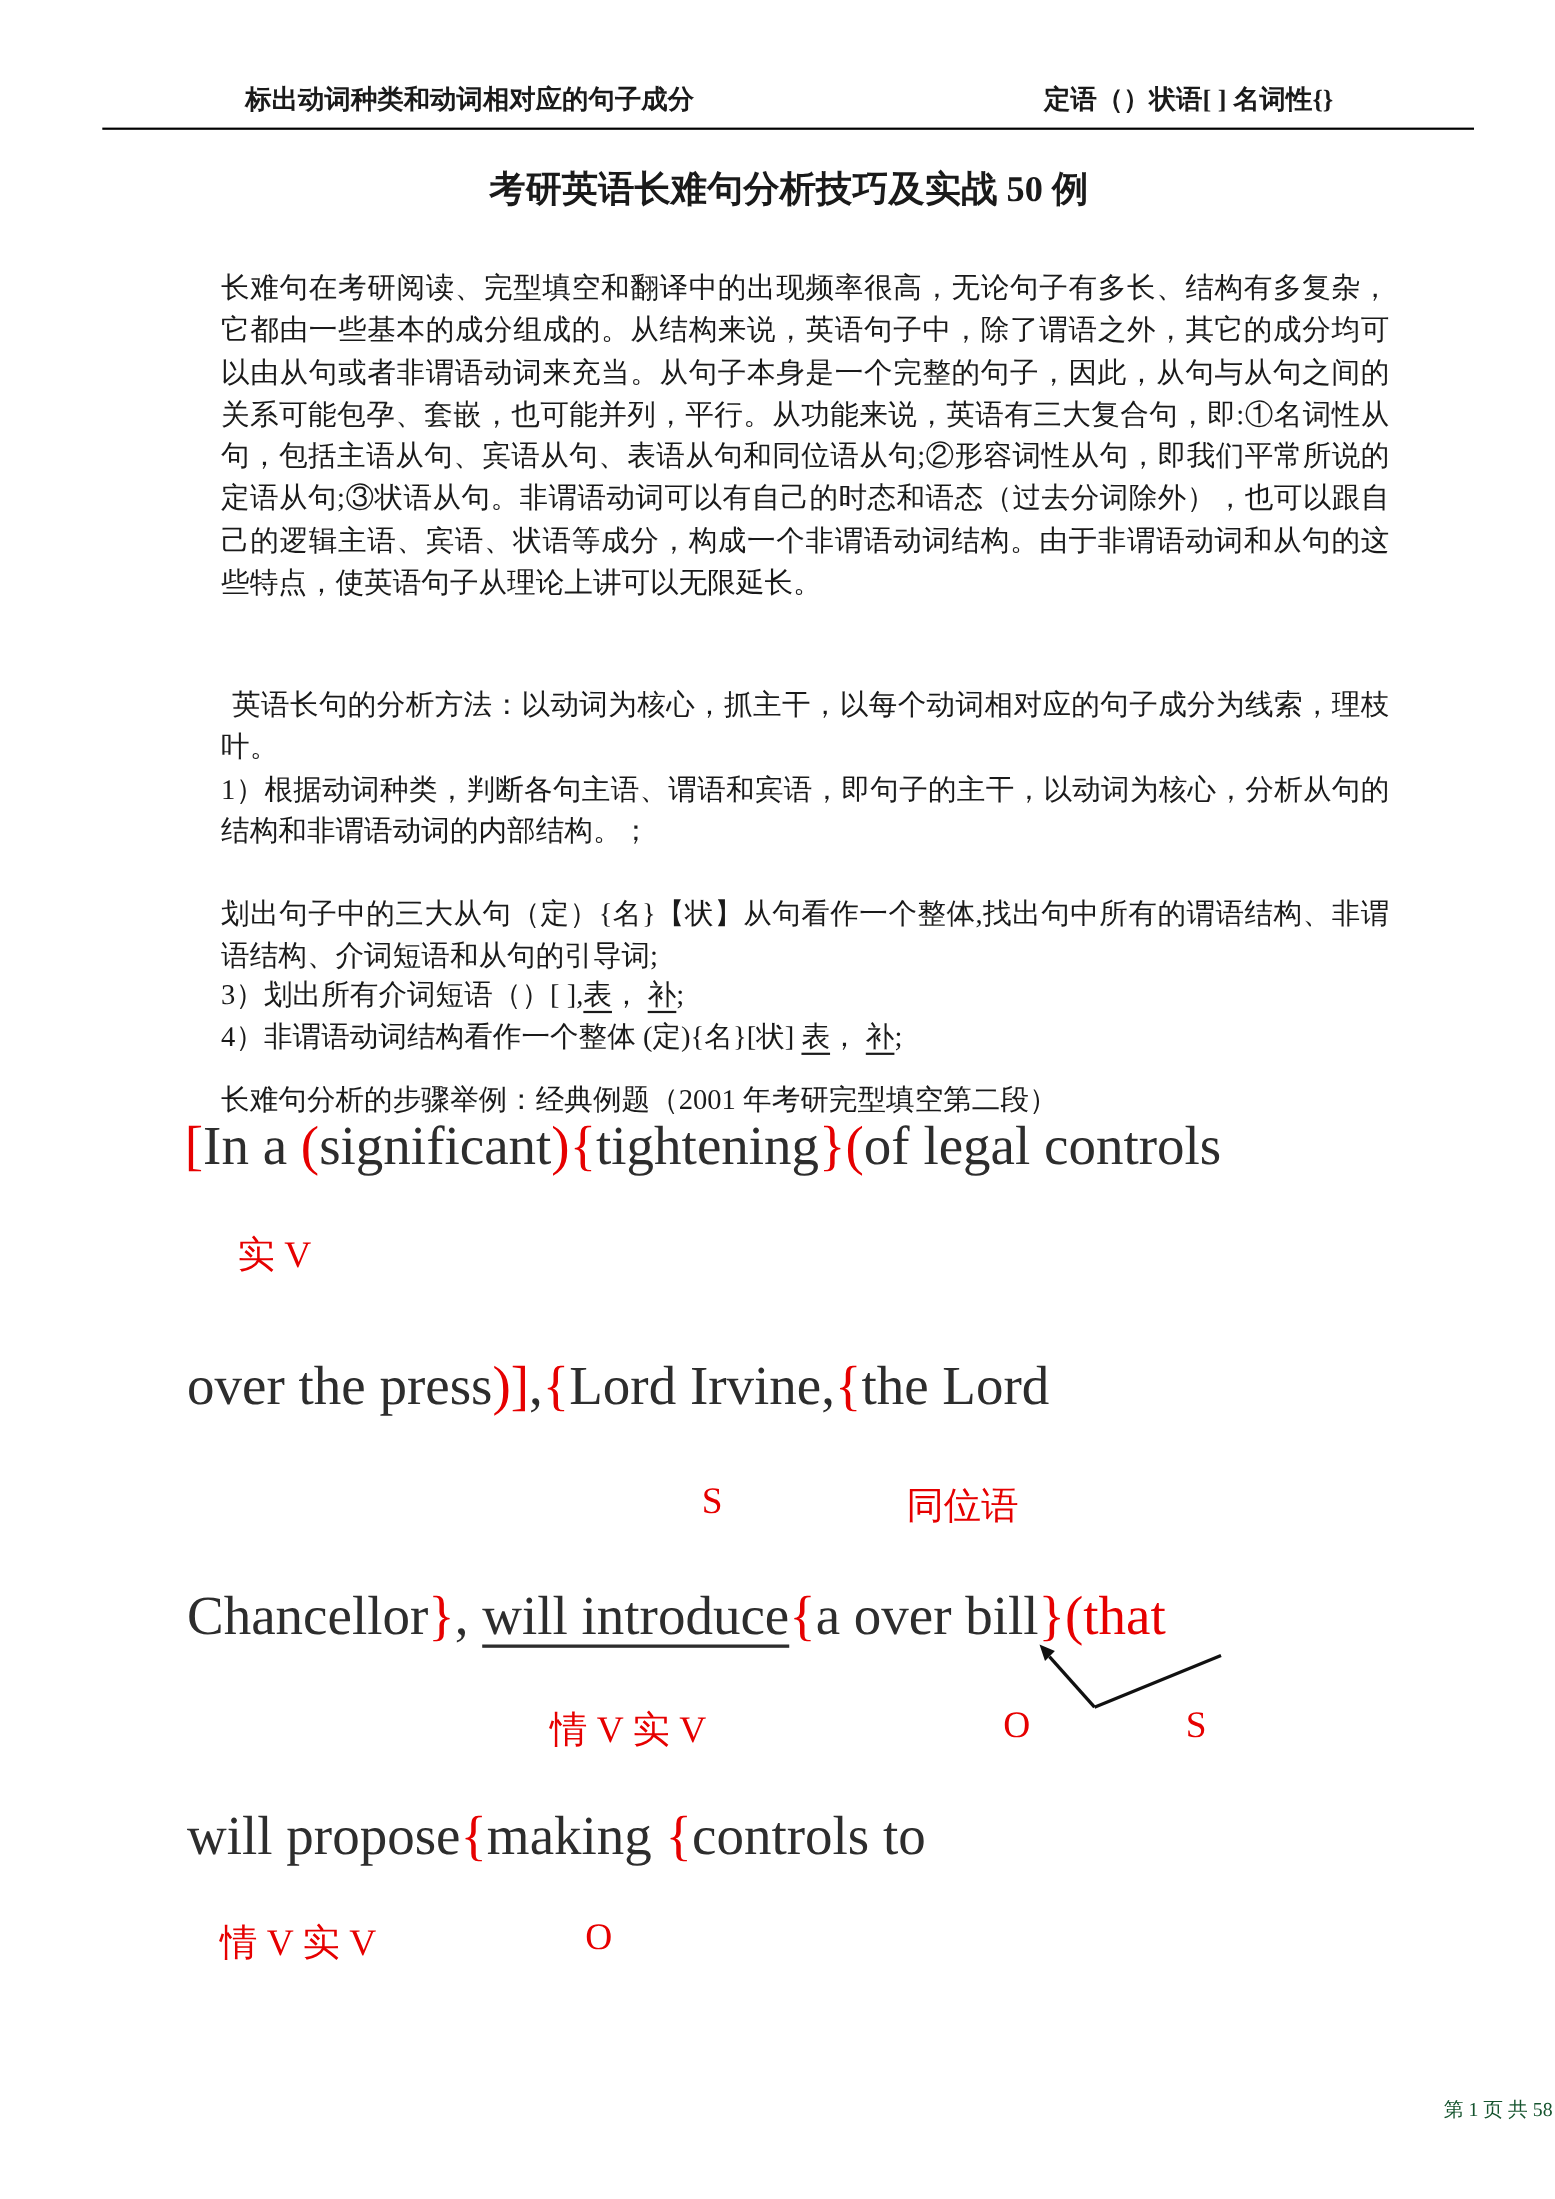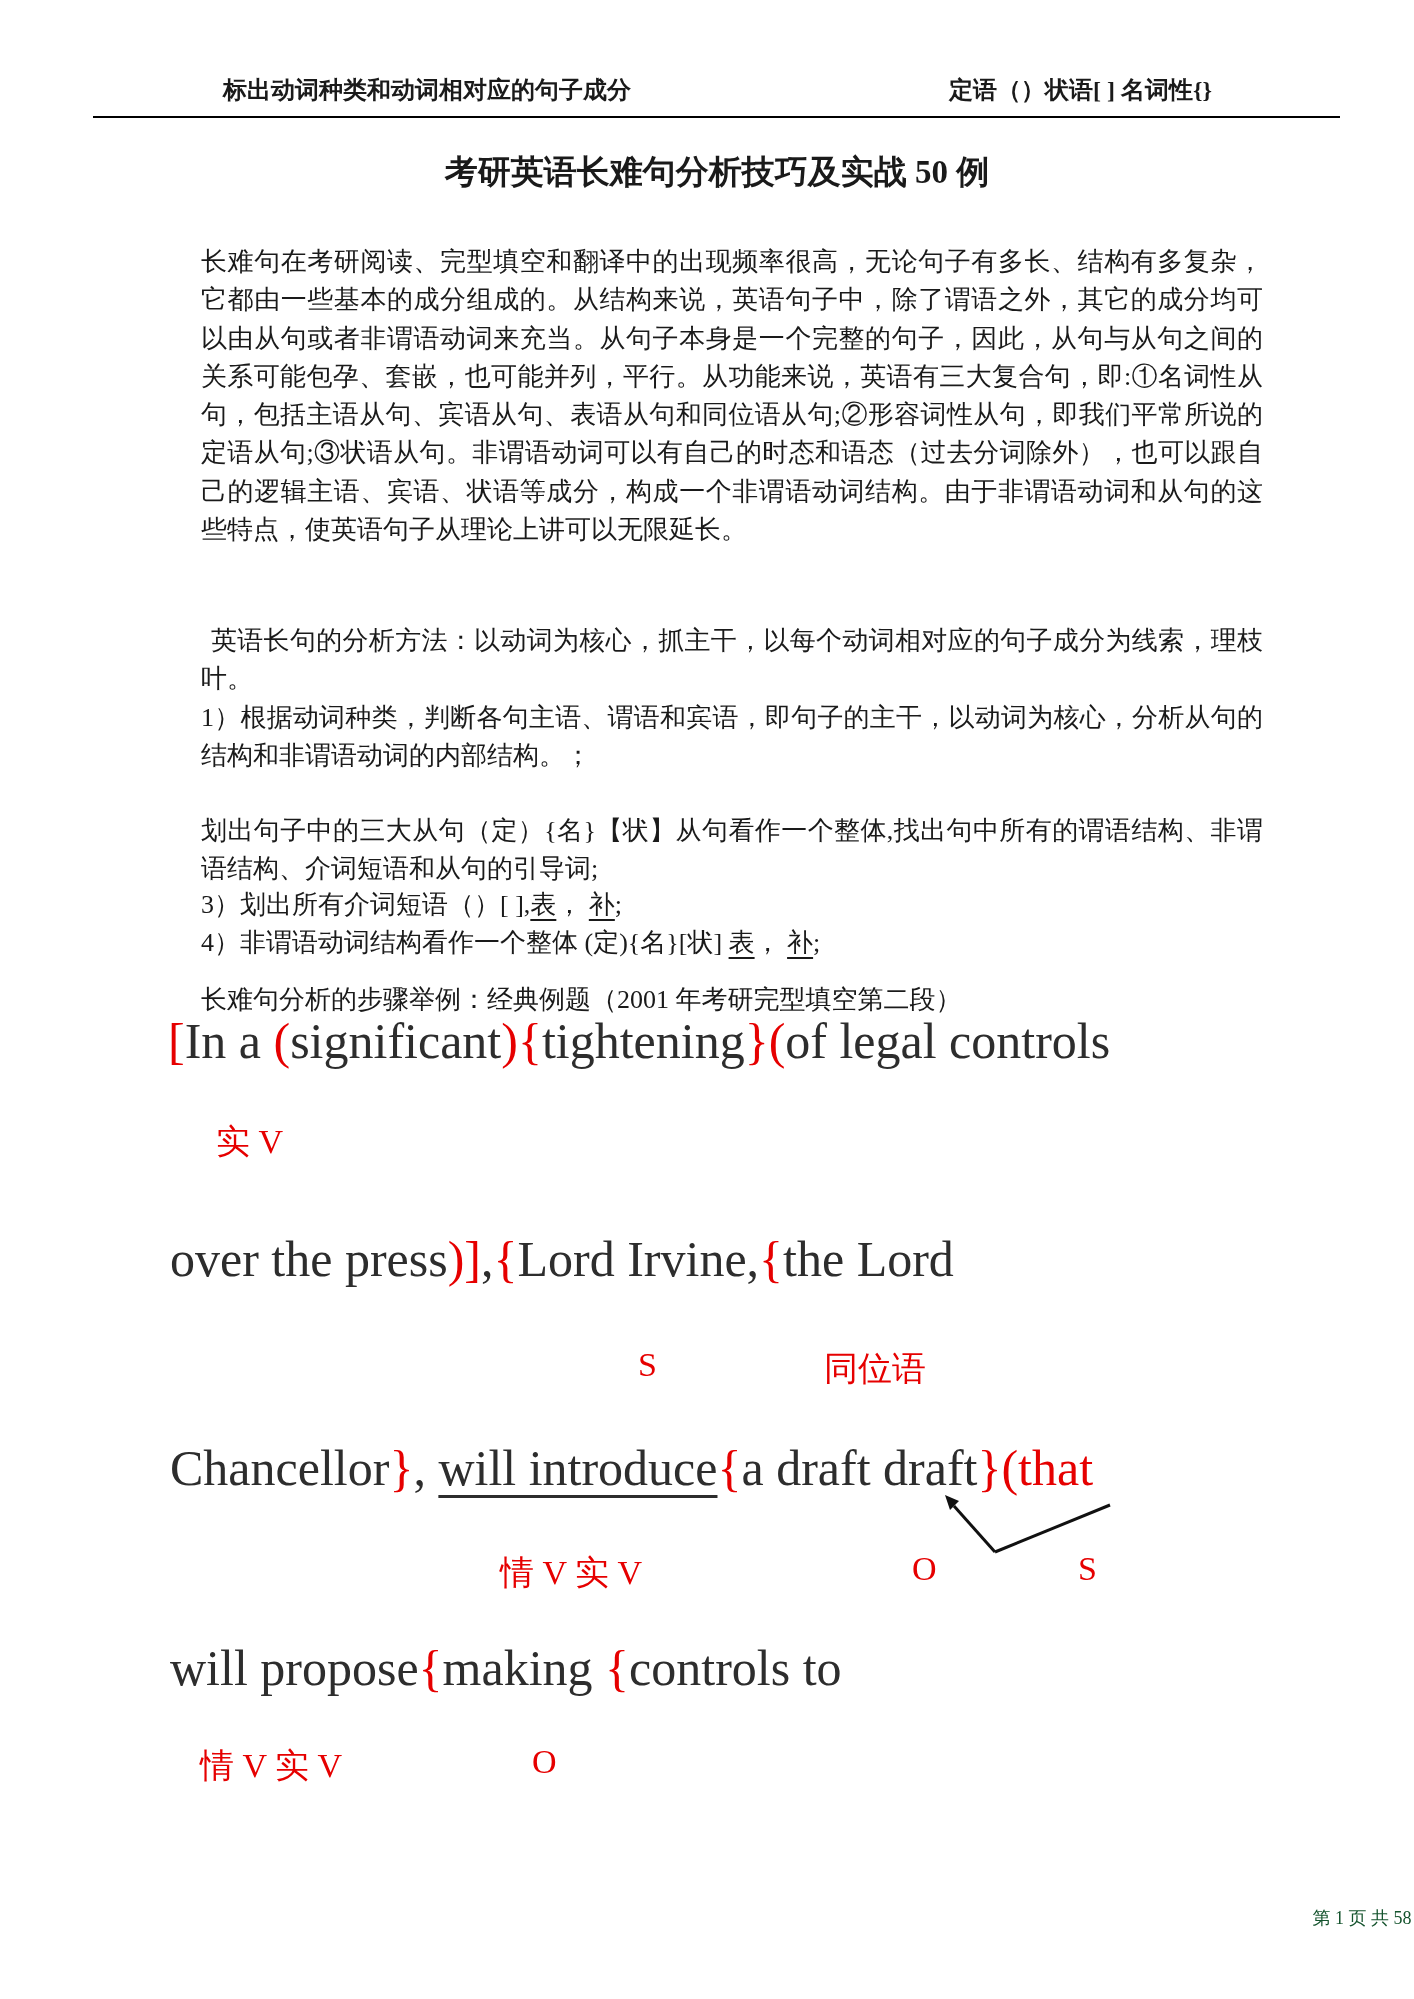--- a/index.html
+++ b/index.html
@@ -73,21 +73,21 @@
 
   <div class="bigline red-label" style="top:1122px;left:216px">实 V</div>
 
   <div class="bigline" style="top:1231px;left:170px"><span>over the press</span><span class="red">)]</span><span>,</span><span class="red">{</span><span>Lord Irvine,</span><span class="red">{</span><span>the Lord</span></div>
 
   <div class="linerow" style="top:1346px">
     <span class="red-label abs" style="left:638px">S</span>
     <span class="red-label abs" style="left:824px">同位语</span>
   </div>
 
-  <div class="bigline" style="top:1440px;left:170px"><span>Chancellor</span><span class="red">}</span><span>, </span><span class="u">will introduce</span><span class="red">{</span><span>a draft draft</span><span class="red">}</span><span class="red">(that</span></div>
+  <div class="bigline" style="top:1440px;left:170px"><span>Chancellor</span><span class="red">}</span><span>, </span><span class="u">will introduce</span><span class="red">{</span><span>a over bill</span><span class="red">}</span><span class="red">(that</span></div>
 
   <svg class="arrow" style="left:930px;top:1490px" width="190" height="70" viewBox="0 0 190 70">
     <line x1="65" y1="62" x2="24" y2="16" stroke="#111" stroke-width="3"></line>
     <polygon points="15,5 29,11 20,20" fill="#111"></polygon>
     <line x1="65" y1="62" x2="180" y2="15" stroke="#111" stroke-width="3"></line>
   </svg>
 
   <div class="linerow" style="top:1550px">
     <span class="red-label abs" style="left:500px">情 V 实 V</span>
     <span class="red-label abs" style="left:912px">O</span>

